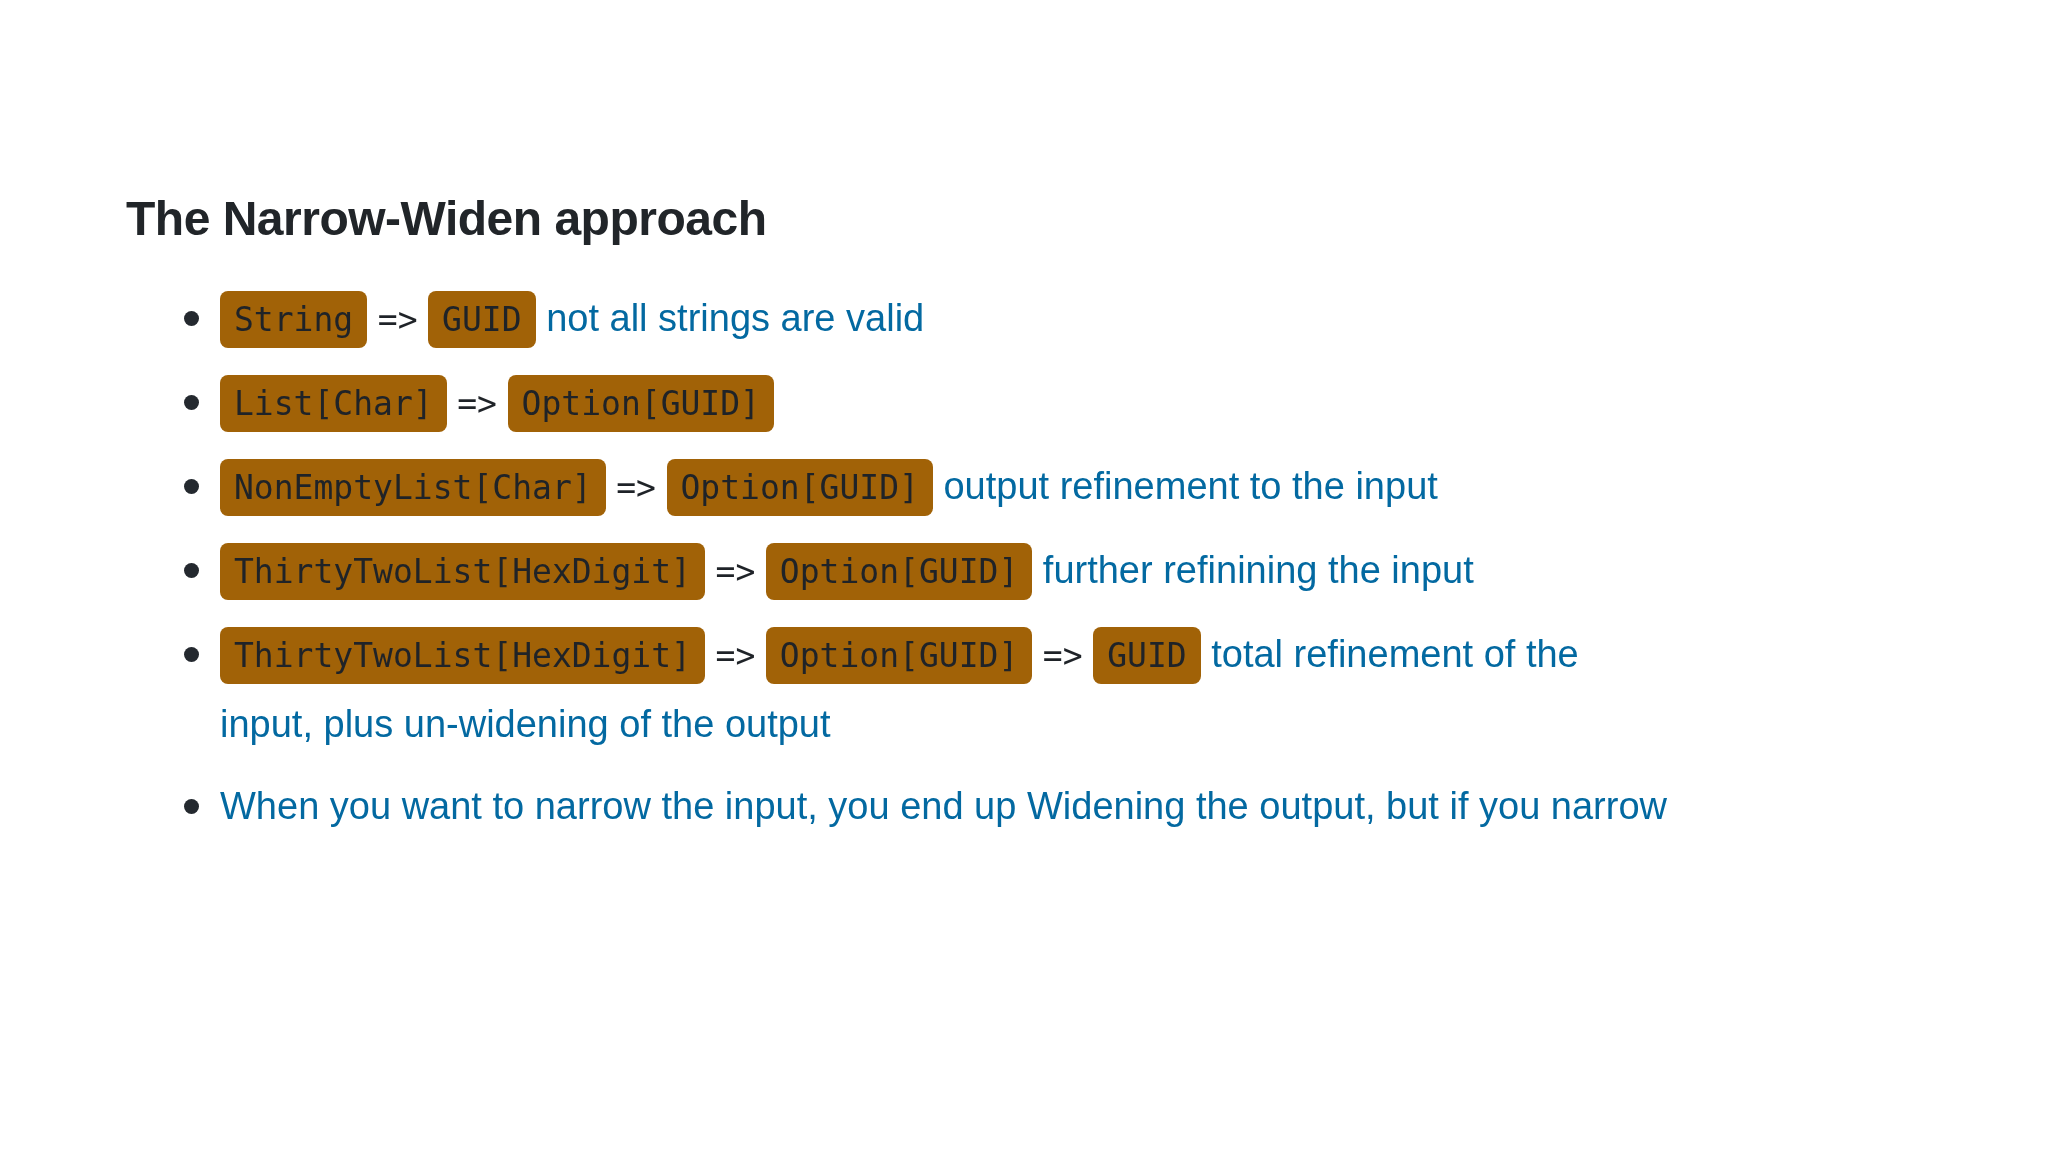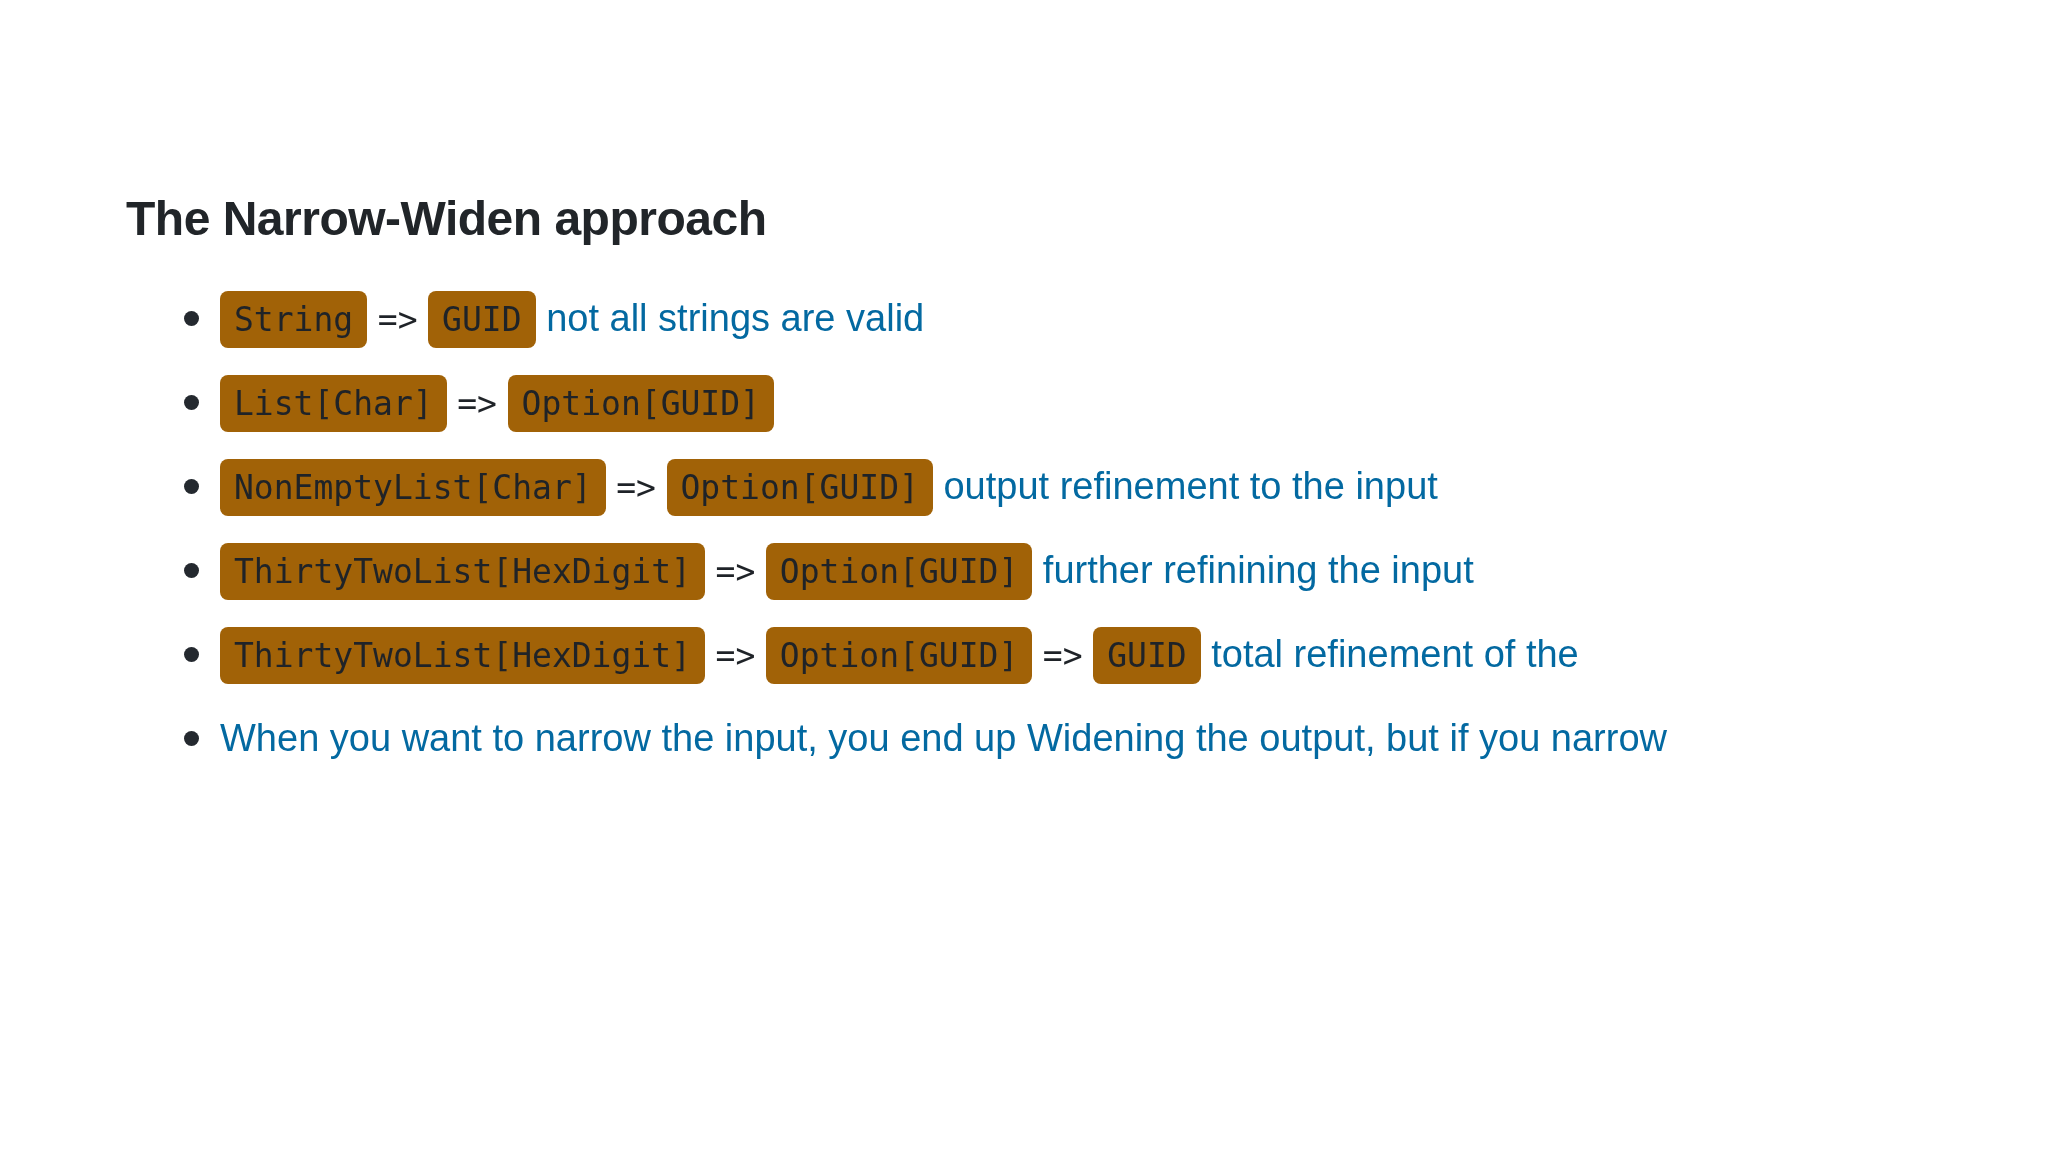--- a/index.html
+++ b/index.html
@@ -70,16 +70,16 @@
 </head>
 <body>
 
 <main class="page">
   <h2 class="page-title">The Narrow-Widen approach</h2>
   <ul class="bullet-list">
       <li><span class="seg-code">String</span> <span class="seg-arrow">=&gt;</span> <span class="seg-code">GUID</span> <span class="seg-text">not all strings are valid</span></li>
       <li><span class="seg-code">List[Char]</span> <span class="seg-arrow">=&gt;</span> <span class="seg-code">Option[GUID]</span></li>
       <li><span class="seg-code">NonEmptyList[Char]</span> <span class="seg-arrow">=&gt;</span> <span class="seg-code">Option[GUID]</span> <span class="seg-text">output refinement to the input</span></li>
       <li><span class="seg-code">ThirtyTwoList[HexDigit]</span> <span class="seg-arrow">=&gt;</span> <span class="seg-code">Option[GUID]</span> <span class="seg-text">further refinining the input</span></li>
-      <li><span class="seg-code">ThirtyTwoList[HexDigit]</span> <span class="seg-arrow">=&gt;</span> <span class="seg-code">Option[GUID]</span> <span class="seg-arrow">=&gt;</span> <span class="seg-code">GUID</span> <span class="seg-text">total refinement of the</span><br> </li>
+      <li><span class="seg-code">ThirtyTwoList[HexDigit]</span> <span class="seg-arrow">=&gt;</span> <span class="seg-code">Option[GUID]</span> <span class="seg-arrow">=&gt;</span> <span class="seg-code">GUID</span> <span class="seg-text">total refinement of the</span><br> <span class="seg-text">input, plus un-widening of the output</span></li>
       <li><span class="seg-text">When you want to narrow the input, you end up Widening the output, but if you narrow</span><br> </li>
     </ul>
 </main>
 
 </body></html>

